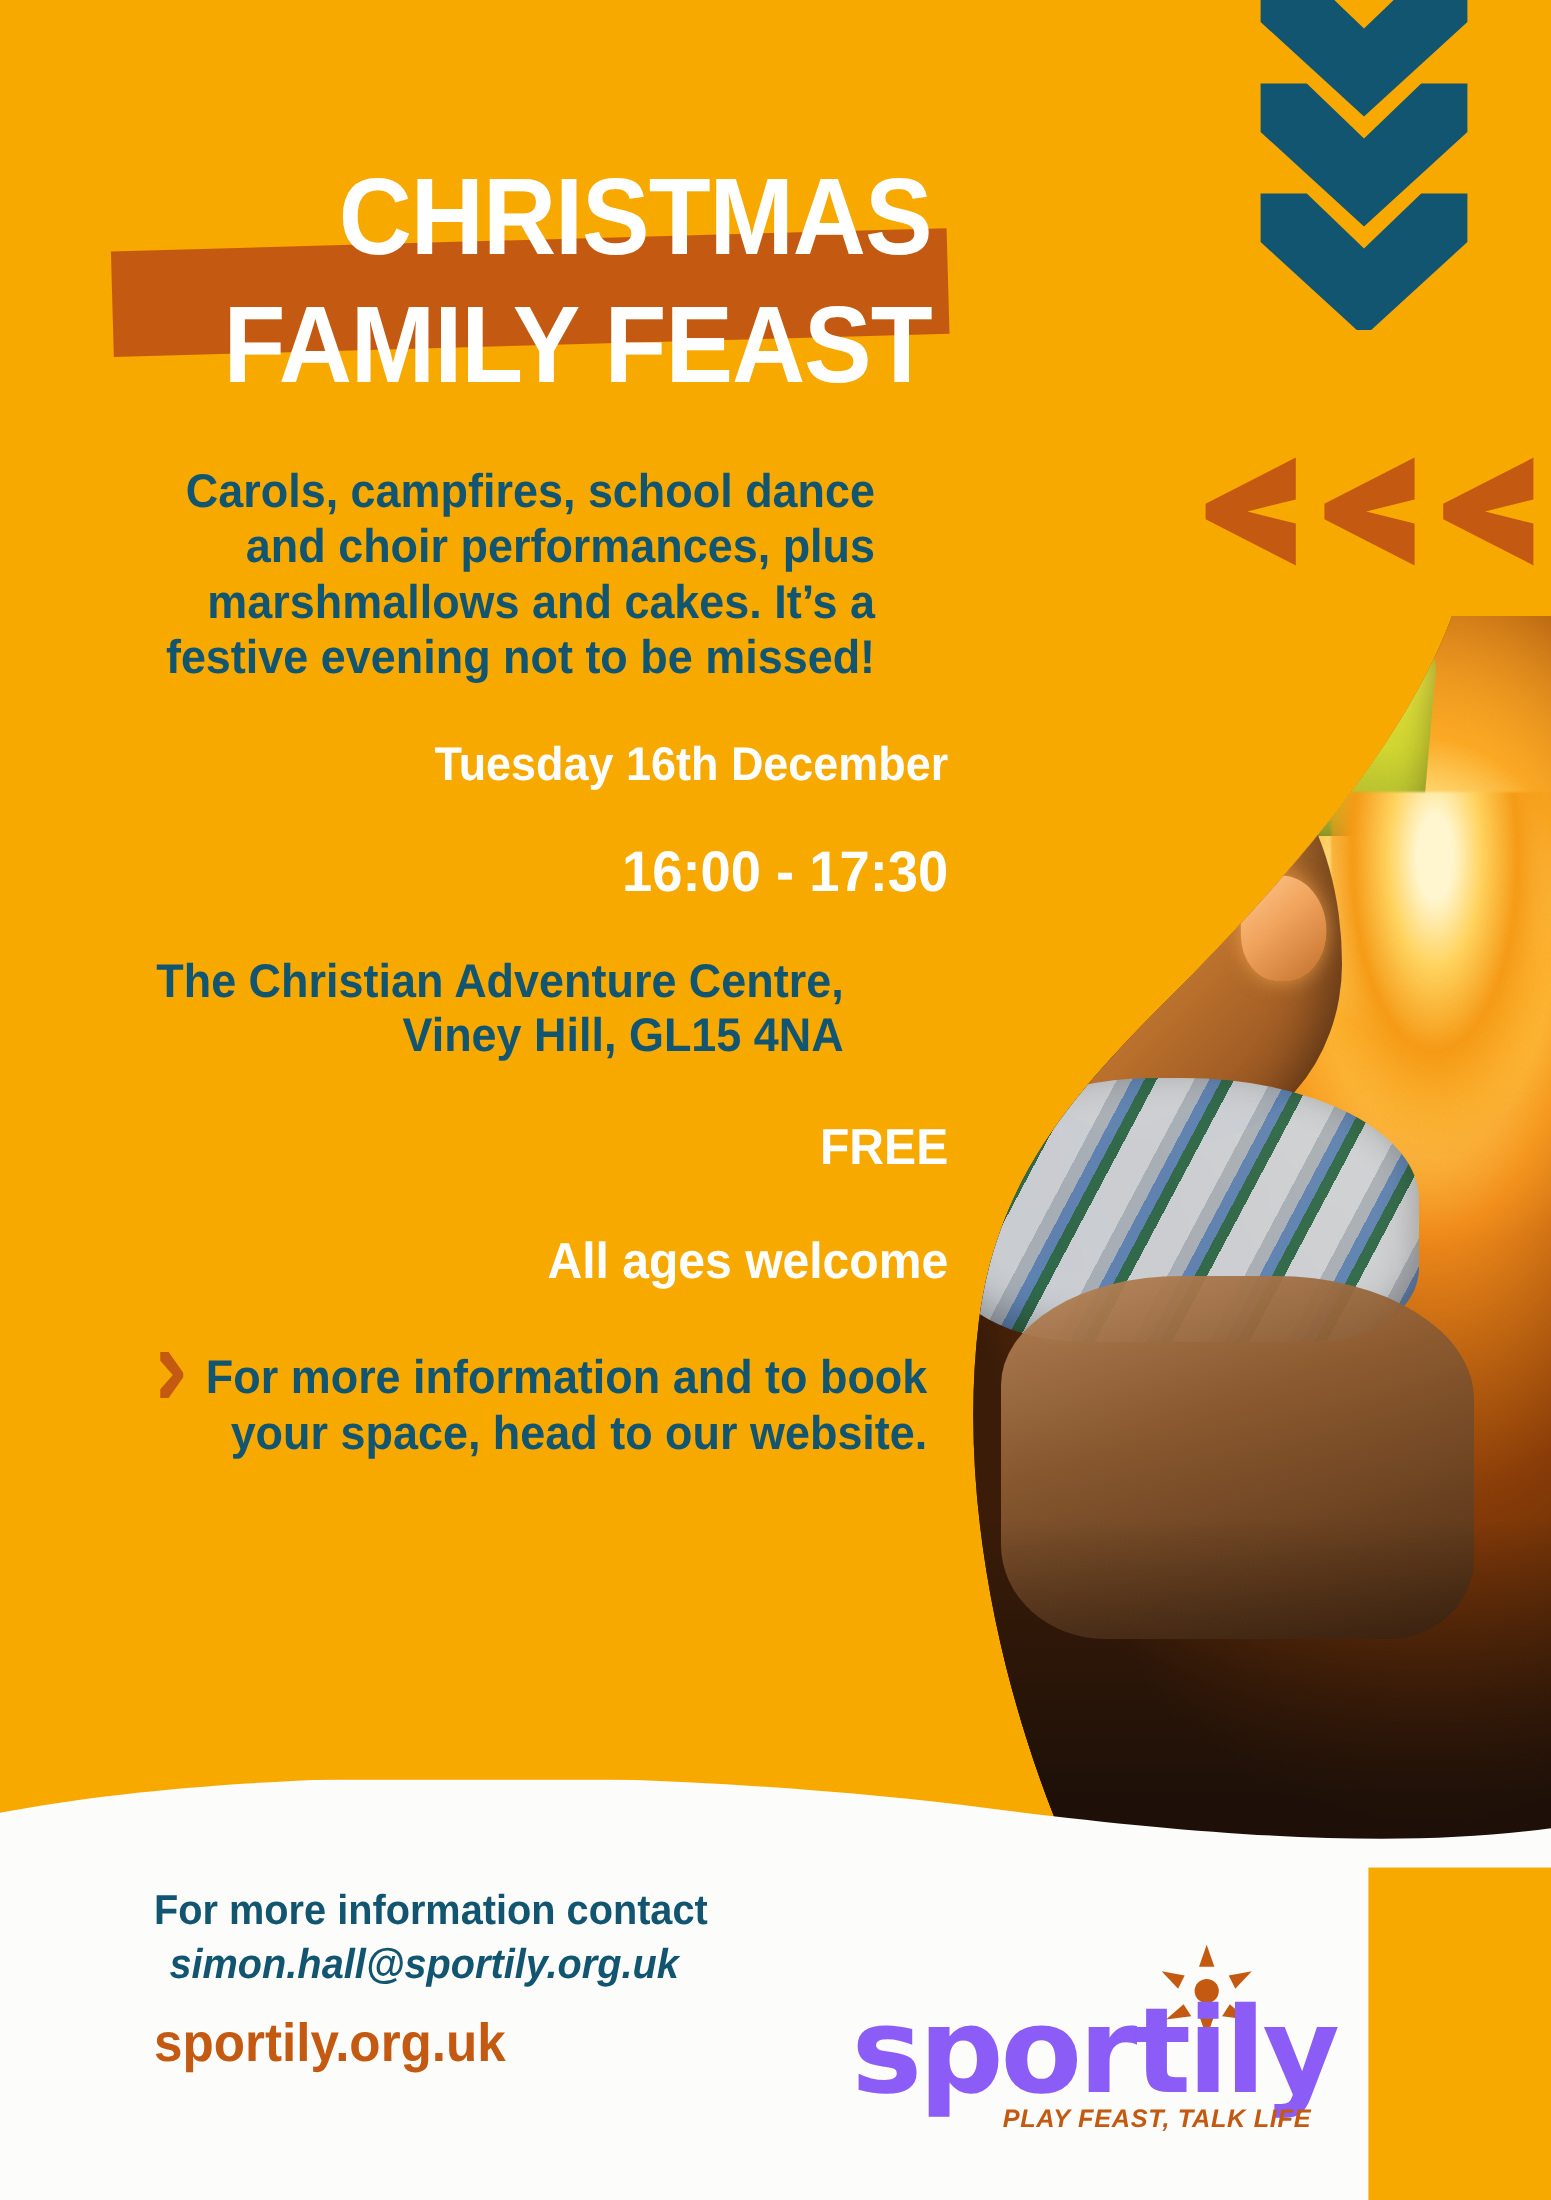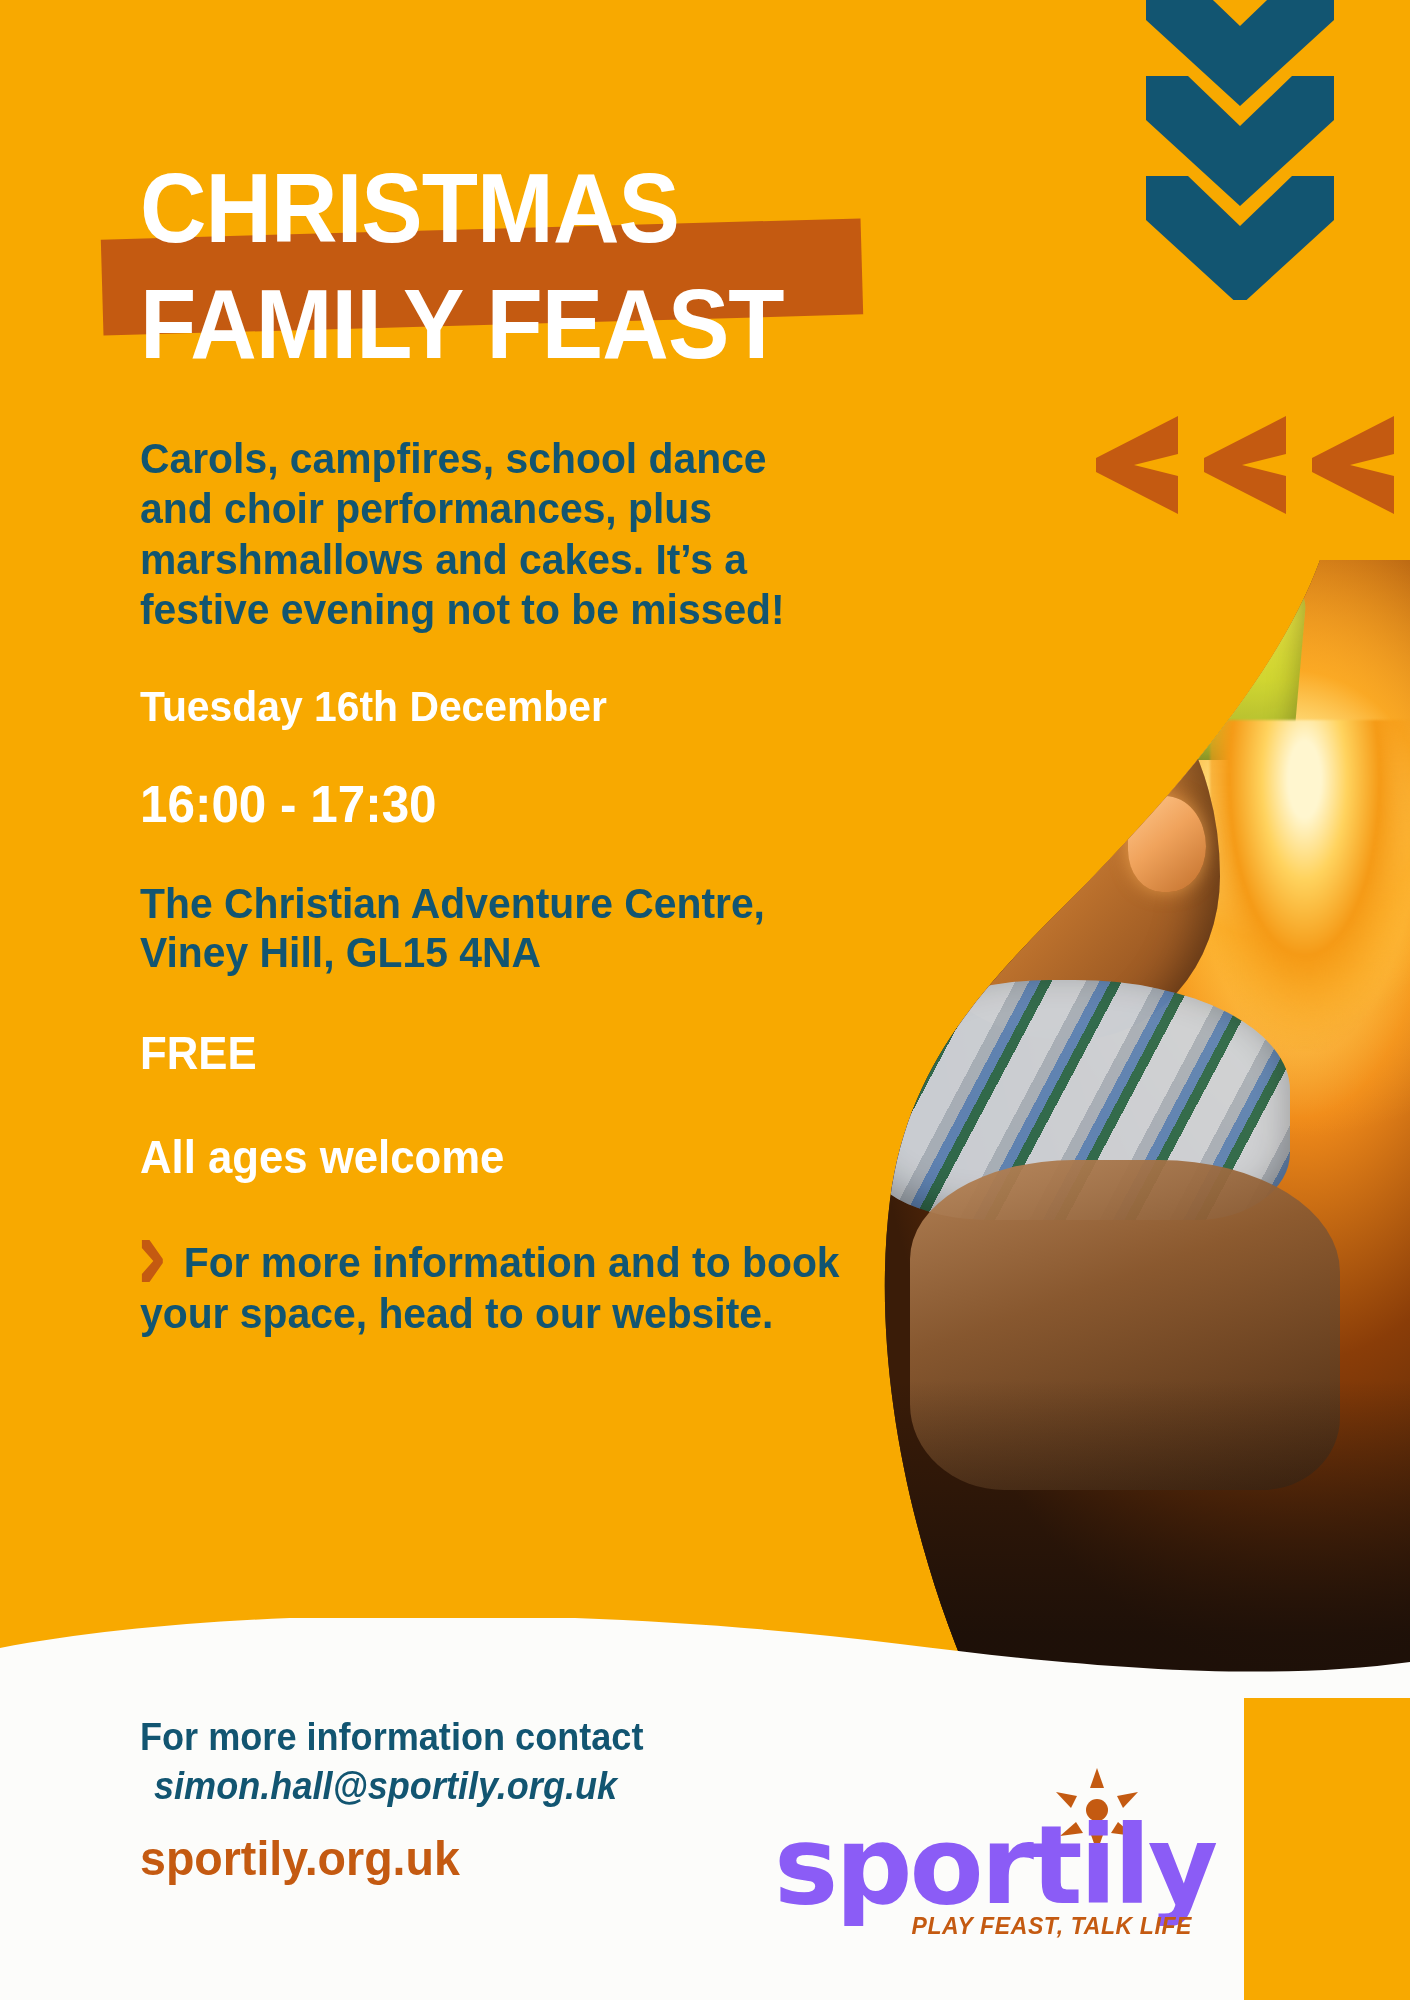--- a/index.html
+++ b/index.html
@@ -84,21 +84,21 @@
   .photo .darkbot{
     position:absolute;left:0;bottom:0;width:100%;height:300px;
     background:linear-gradient(180deg,rgba(25,14,8,0) 0%, rgba(25,14,8,.85) 85%);
   }
 
   
   .chev-down-group{position:absolute;right:42px;top:-30px;width:240px;height:320px;}
   .chev-left-group{position:absolute;right:0px;top:410px;width:320px;height:110px;}
 
   
-  .content{position:absolute;left:0;top:0;width:900px;padding:11px 0 0 140px;box-sizing:border-box;}
+  .content{position:absolute;left:0;top:0;width:900px;padding:0 0 0 140px;box-sizing:border-box;text-align:right;}
 
   .title-block{position:relative;margin-top:150px;}
   .banner{
     position:absolute;left:-38px;top:68px;width:760px;height:96px;
     background:#C45A11;
     transform:rotate(-1.6deg);
     z-index:0;
   }
   .title-line{
     position:relative;z-index:1;

